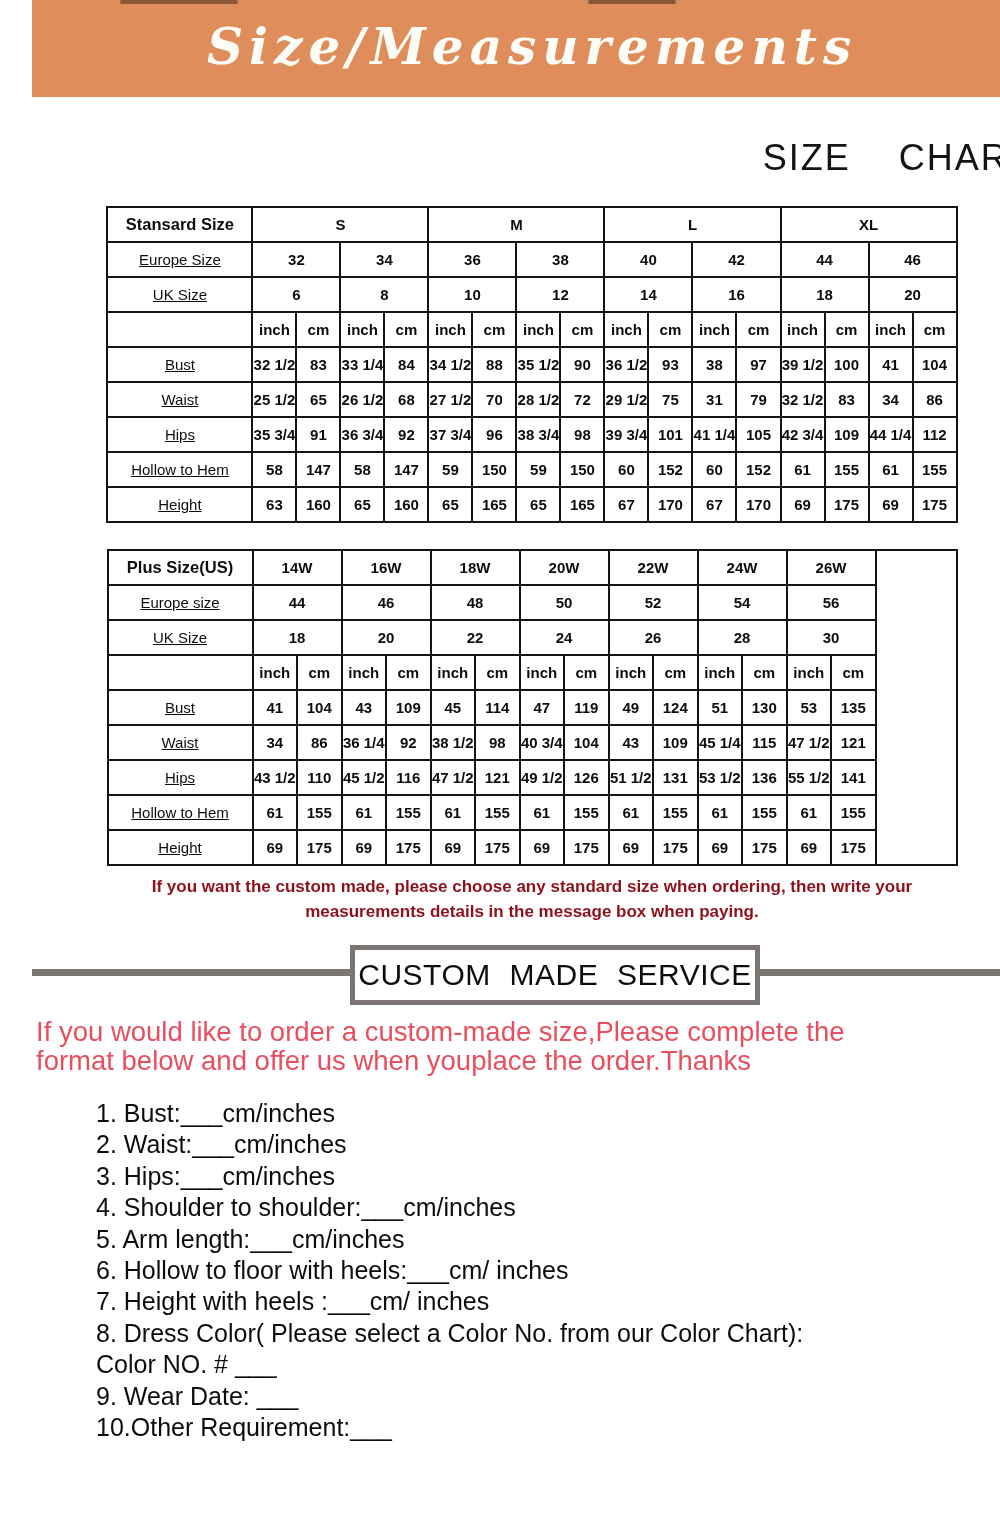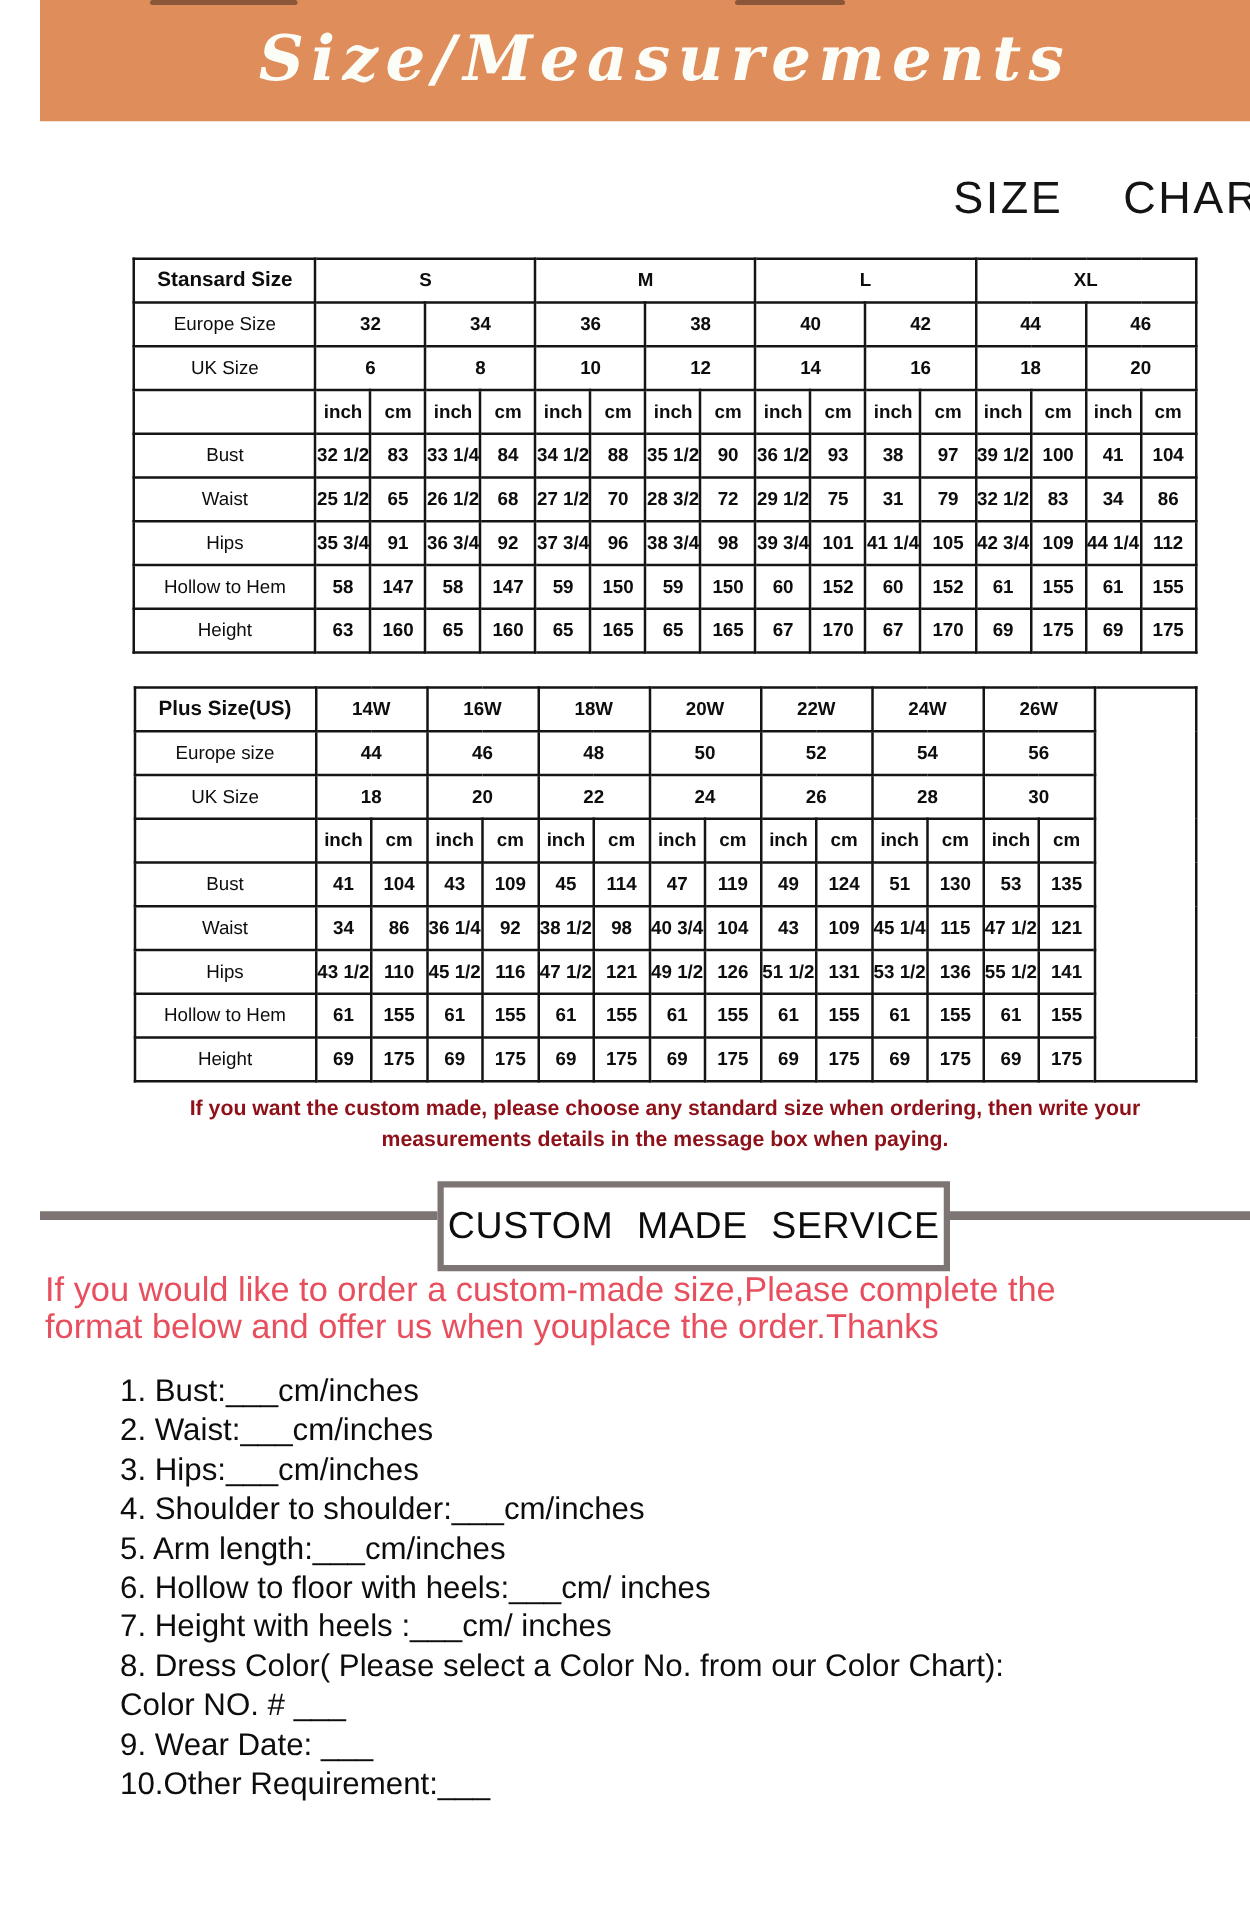--- a/index.html
+++ b/index.html
@@ -19,30 +19,30 @@
   .size-chart-title{margin:40px 0 0;text-align:right;font-size:36px;font-weight:400;
                     letter-spacing:2px;word-spacing:36px;color:#141414;line-height:1.18;}
 
   
   table.sizes{border-collapse:collapse;table-layout:fixed;width:849px;margin:27px auto 0;}
   table.t2{margin-top:26px;}
   table.sizes td{border:2px solid #141414;text-align:center;vertical-align:middle;
                  height:33px;padding:0;font-size:15px;font-weight:700;white-space:nowrap;
                  color:#0d0d0d;}
   table.sizes td.hdr{font-size:16.5px;font-weight:700;}
-  table.sizes td.light{font-weight:400;font-size:15px;}
+  table.sizes td.light{font-weight:400;font-size:15px;text-decoration:underline;}
 
   
   .maroon-note{margin:9px 0 0;text-align:center;color:#8e1019;font-weight:700;
                font-size:17px;line-height:1.42;}
 
   
   .service-wrap{position:relative;height:60px;margin-top:21px;}
   .service-hline{position:absolute;left:0;right:0;top:24px;height:7px;background:#7d7573;}
-  .service-box{position:absolute;left:318px;top:0;width:410px;height:72px;background:#fff;
+  .service-box{position:absolute;left:318px;top:0;width:410px;height:60px;background:#fff;
                border:5px solid #7d7573;box-sizing:border-box;
                display:flex;align-items:center;justify-content:center;}
   .service-box span{font-size:30px;color:#0d0d0d;letter-spacing:0.5px;word-spacing:10px;}
 
   
   .pink-note{margin:12px 4px 0;text-align:left;color:#e84f5e;font-weight:400;
              font-size:27.5px;line-height:1.06;}
 
   
   .form-list{margin:23px 0 0 64px;font-size:25px;line-height:31.4px;color:#0d0d0d;}
@@ -134,21 +134,21 @@
           <td>104</td>
         </tr>
         <tr>
           <td class="light">Waist</td>
           <td>25 1/2</td>
           <td>65</td>
           <td>26 1/2</td>
           <td>68</td>
           <td>27 1/2</td>
           <td>70</td>
-          <td>28 3/2</td>
+          <td>28 1/2</td>
           <td>72</td>
           <td>29 1/2</td>
           <td>75</td>
           <td>31</td>
           <td>79</td>
           <td>32 1/2</td>
           <td>83</td>
           <td>34</td>
           <td>86</td>
         </tr>

